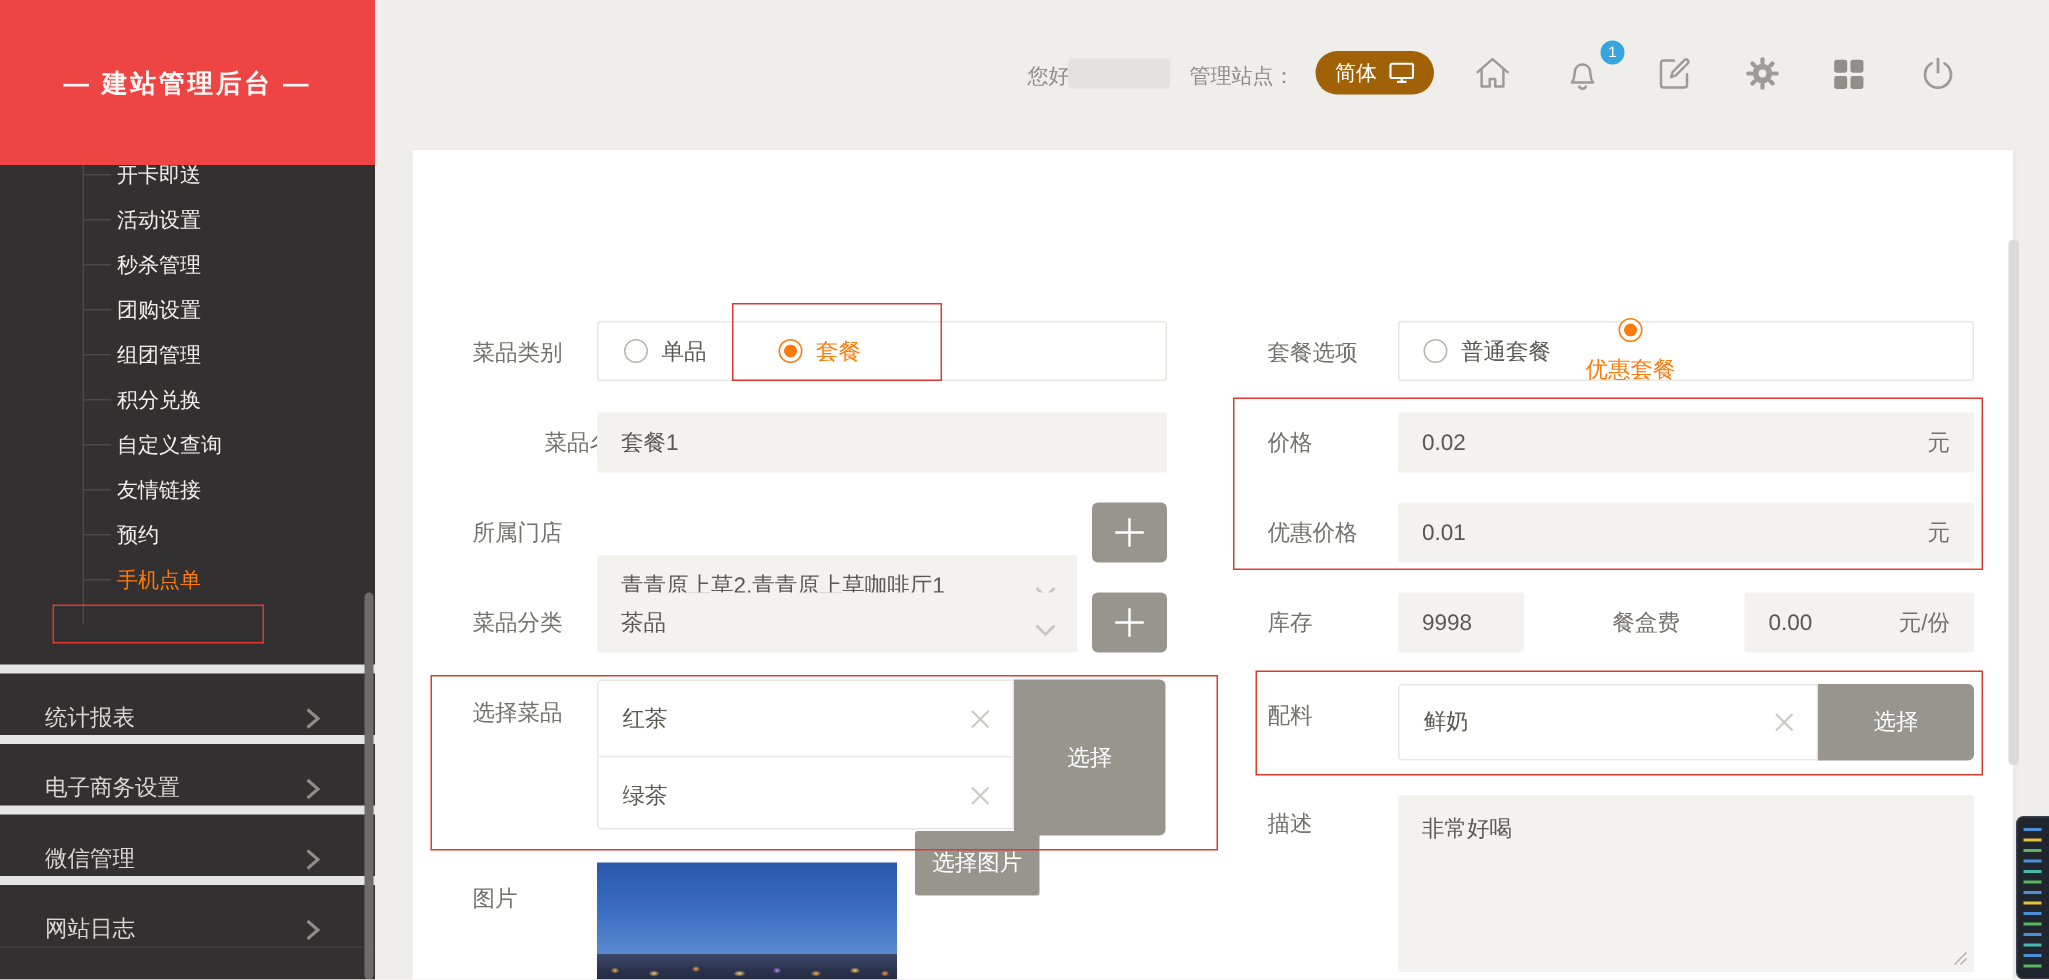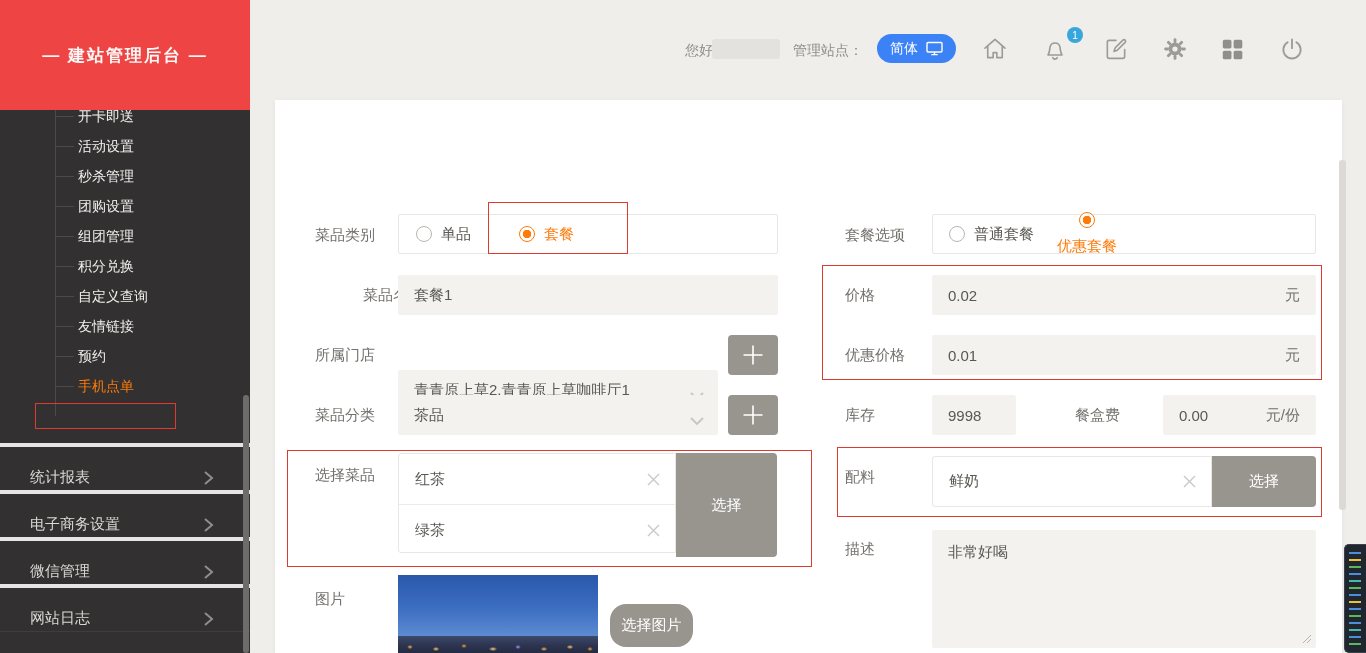--- a/index.html
+++ b/index.html
@@ -9,28 +9,28 @@
   
   .sidebar { position:absolute; left:0; top:0; width:250px; height:653px; background:#323030; overflow:hidden; }
   .logo { position:relative; z-index:3; height:110px; background:#ef4444; color:#faf9f7; display:flex; align-items:center; justify-content:center; font-size:17px; font-weight:bold; letter-spacing:2px; }
   .tree-line { position:absolute; left:55px; top:110px; width:1px; height:306px; background:#4c4a48; }
   .submenu { position:absolute; top:101px; left:0; width:250px; }
   .submenu .item { height:30px; line-height:30px; padding-left:78px; font-size:14px; color:#f2f0ed; position:relative; cursor:pointer; }
   .submenu .item::before { content:""; position:absolute; left:56px; top:15px; width:18px; height:1px; background:#4c4a48; }
   .submenu .item.active { color:#fc7b0b; }
   .active-box { position:absolute; left:35px; top:403px; width:141px; height:26px; border:1px solid #dd3a30; z-index:4; pointer-events:none; }
   .sections { position:absolute; top:443px; left:0; width:250px; border-bottom:1px solid #403e3c; }
-  .section { height:47px; border-top:4px solid #e5e5e5; display:flex; align-items:center; justify-content:space-between; padding:18px 36px 0 30px; font-size:15px; color:#dad8d5; cursor:pointer; }
+  .section { height:47px; border-top:6px solid #e5e5e5; display:flex; align-items:center; justify-content:space-between; padding:18px 36px 0 30px; font-size:15px; color:#dad8d5; cursor:pointer; }
   .sidebar-scroll { position:absolute; right:1px; top:395px; width:6px; height:258px; background:#6e6c68; border-radius:3px; }
 
   
   .header { position:absolute; left:250px; top:0; width:1116px; height:100px; }
   .htext { position:absolute; font-size:14px; color:#8f8d88; top:42px; }
   .redact { position:absolute; left:462px; top:39px; width:68px; height:20px; background:#e4e2df; border-radius:3px; }
-  .lang-pill { position:absolute; left:627px; top:34px; height:29px; padding:0 13px; background:#3b82f6; border-radius:15px; color:#fff; font-size:14px; display:flex; align-items:center; gap:8px; cursor:pointer; }
+  .lang-pill { position:absolute; left:627px; top:34px; height:29px; padding:0 13px; background:#a16207; border-radius:15px; color:#fff; font-size:14px; display:flex; align-items:center; gap:8px; cursor:pointer; }
   .hicon { position:absolute; top:36px; width:26px; height:26px; cursor:pointer; }
   .badge { position:absolute; left:817px; top:27px; width:16px; height:16px; background:#38a5dd; border-radius:50%; color:#fff; font-size:10px; display:flex; align-items:center; justify-content:center; z-index:2; }
 
   
   .card { position:absolute; left:275px; top:100px; width:1067px; height:553px; background:#fff; box-shadow:0 1px 6px rgba(0,0,0,.05); }
   .tabs { display:flex; height:60px; background:#f2f1ee; }
   .tab { flex:1; display:flex; align-items:center; justify-content:center; font-size:15px; color:#85837e; border-left:1px solid #e2e0dd; cursor:pointer; }
   .tab:first-child { border-left:none; }
 
   .label { position:absolute; font-size:15px; color:#73716c; white-space:nowrap; }
@@ -241,21 +241,21 @@
           </svg></span>
     </div>
   </div>
   <div class="gbtn" style="left:401px; top:353px; width:101px; height:104px; border-radius:0 4px 4px 0;">选择</div>
 
   <span class="label" style="left:40px; top:490px;">图片</span>
   <div class="thumb">
     <span class="skyline"></span>
     <span class="lights"></span>
   </div>
-  <div class="gbtn" style="left:335px; top:504px; width:83px; height:43px; border-radius:16px;">选择图片</div>
+  <div class="gbtn" style="left:335px; top:454px; width:83px; height:43px; border-radius:2px;">选择图片</div>
 
   <span class="label" style="left:570px; top:126px;">套餐选项</span>
   <div class="radio-group" style="left:657px; top:114px; width:384px;">
     <span class="radio" style="left:16px;">
       <span class="rdot"></span>
       <span class="rlabel">普通套餐</span>
     </span>
     <span class="radio sel" style="left:124px;flex-direction:column;">
       <span class="rdot"></span>
       <span class="rlabel">优惠套餐</span>

